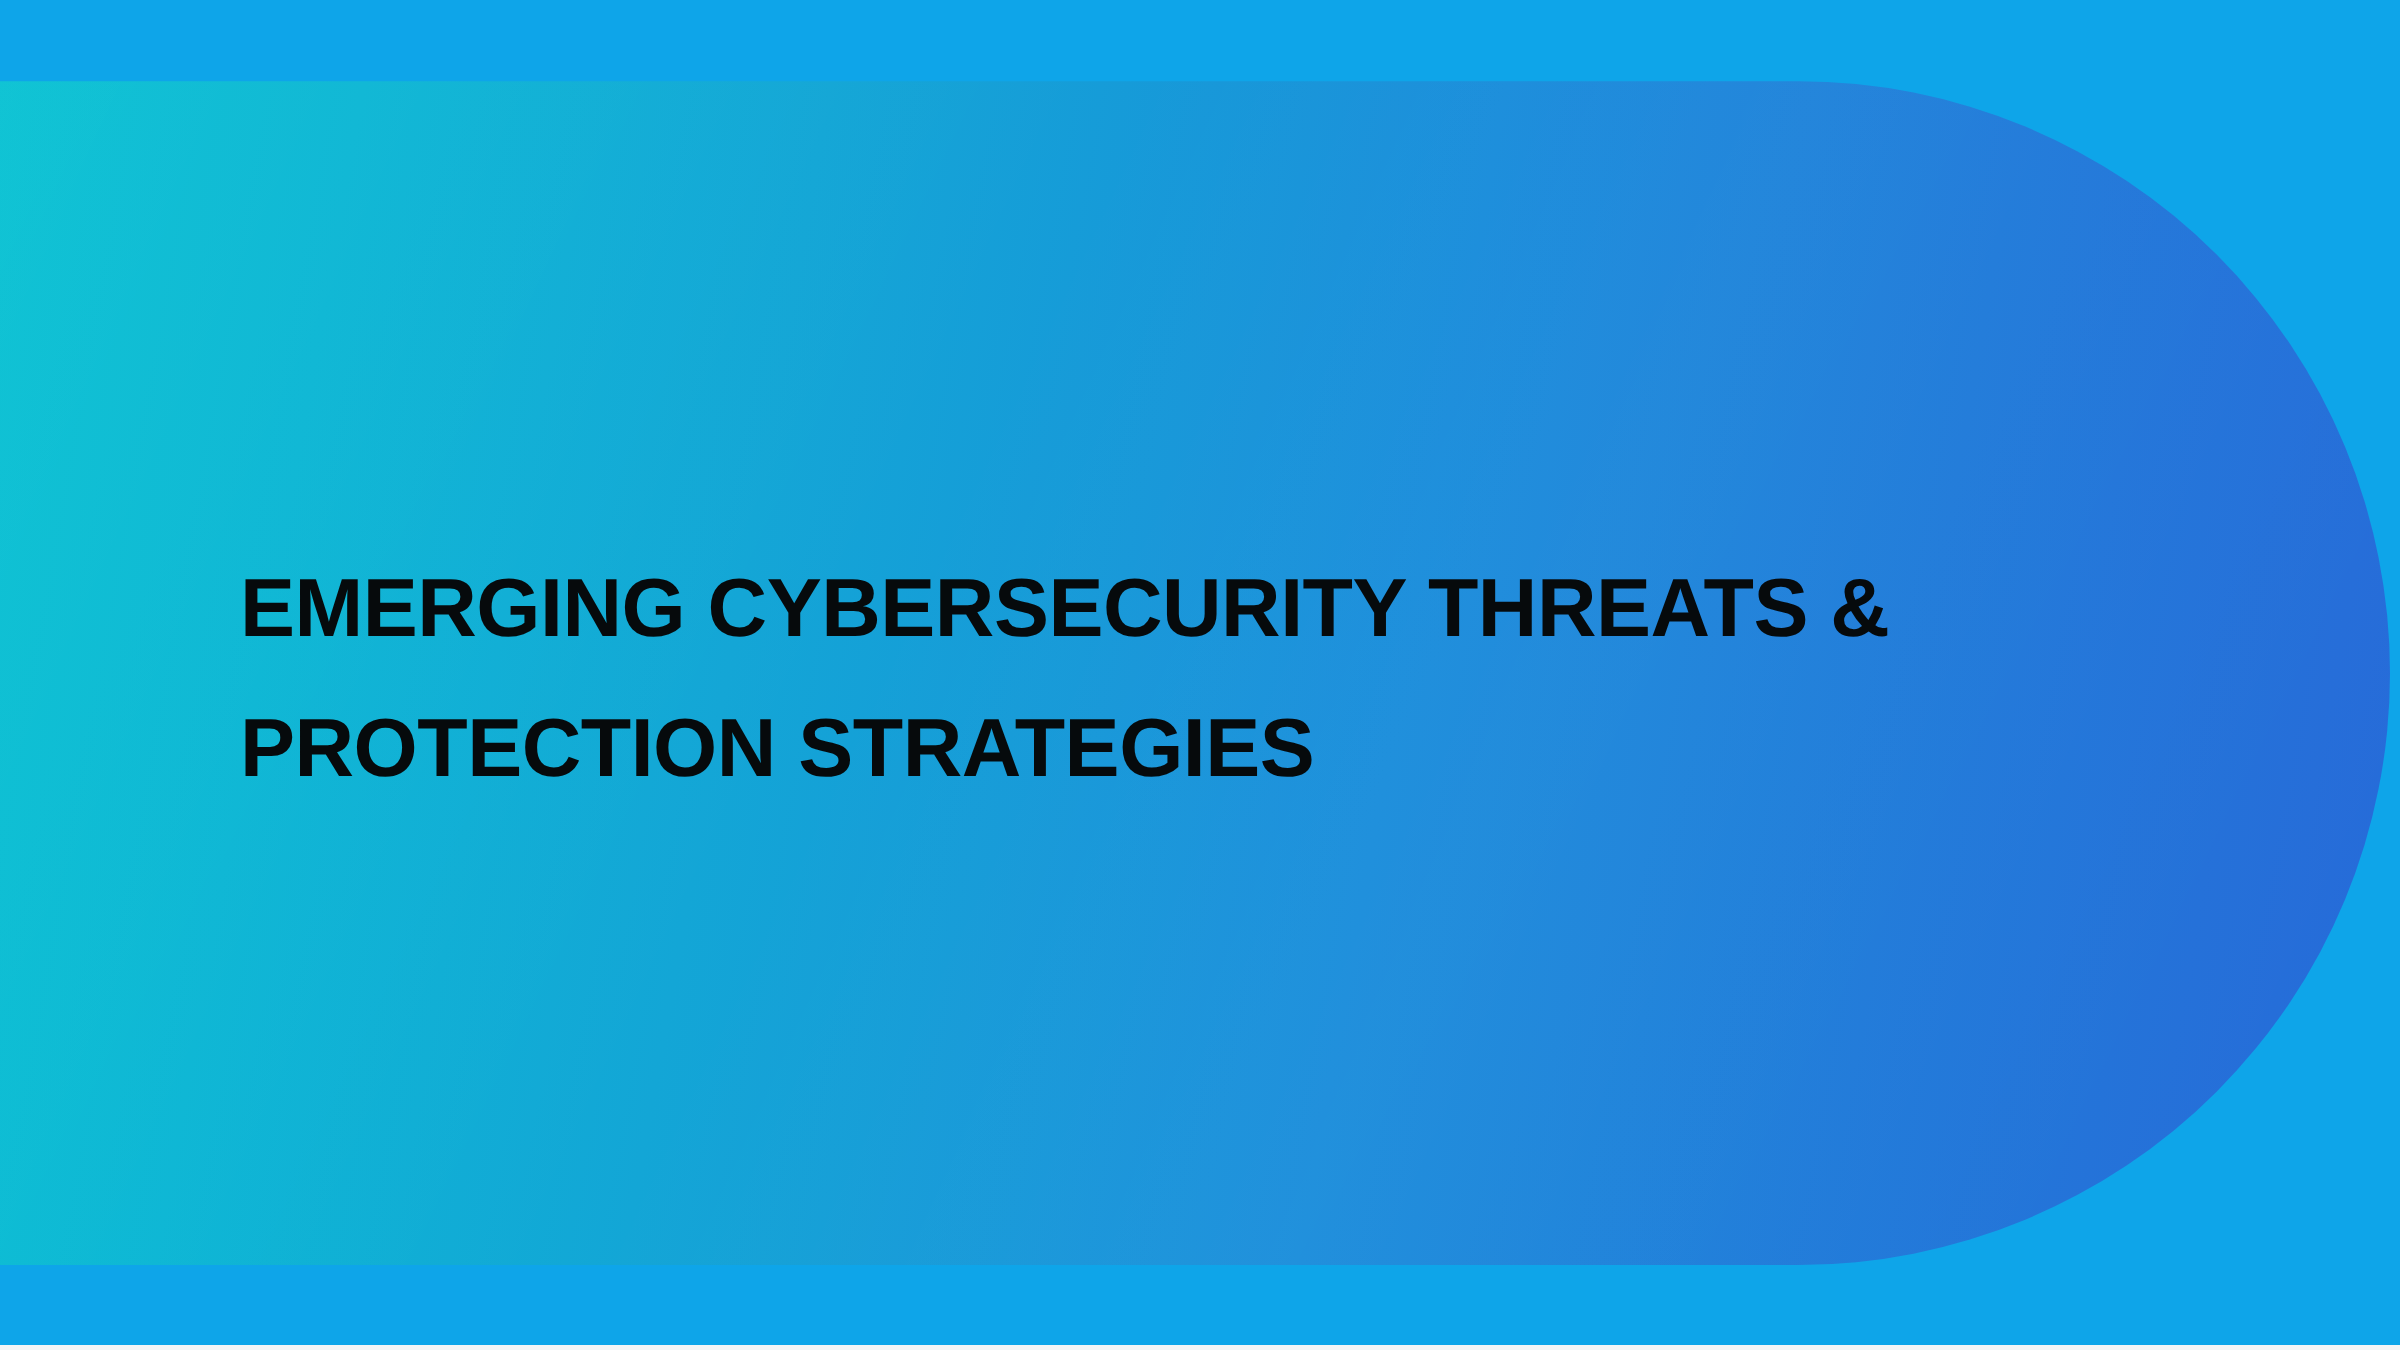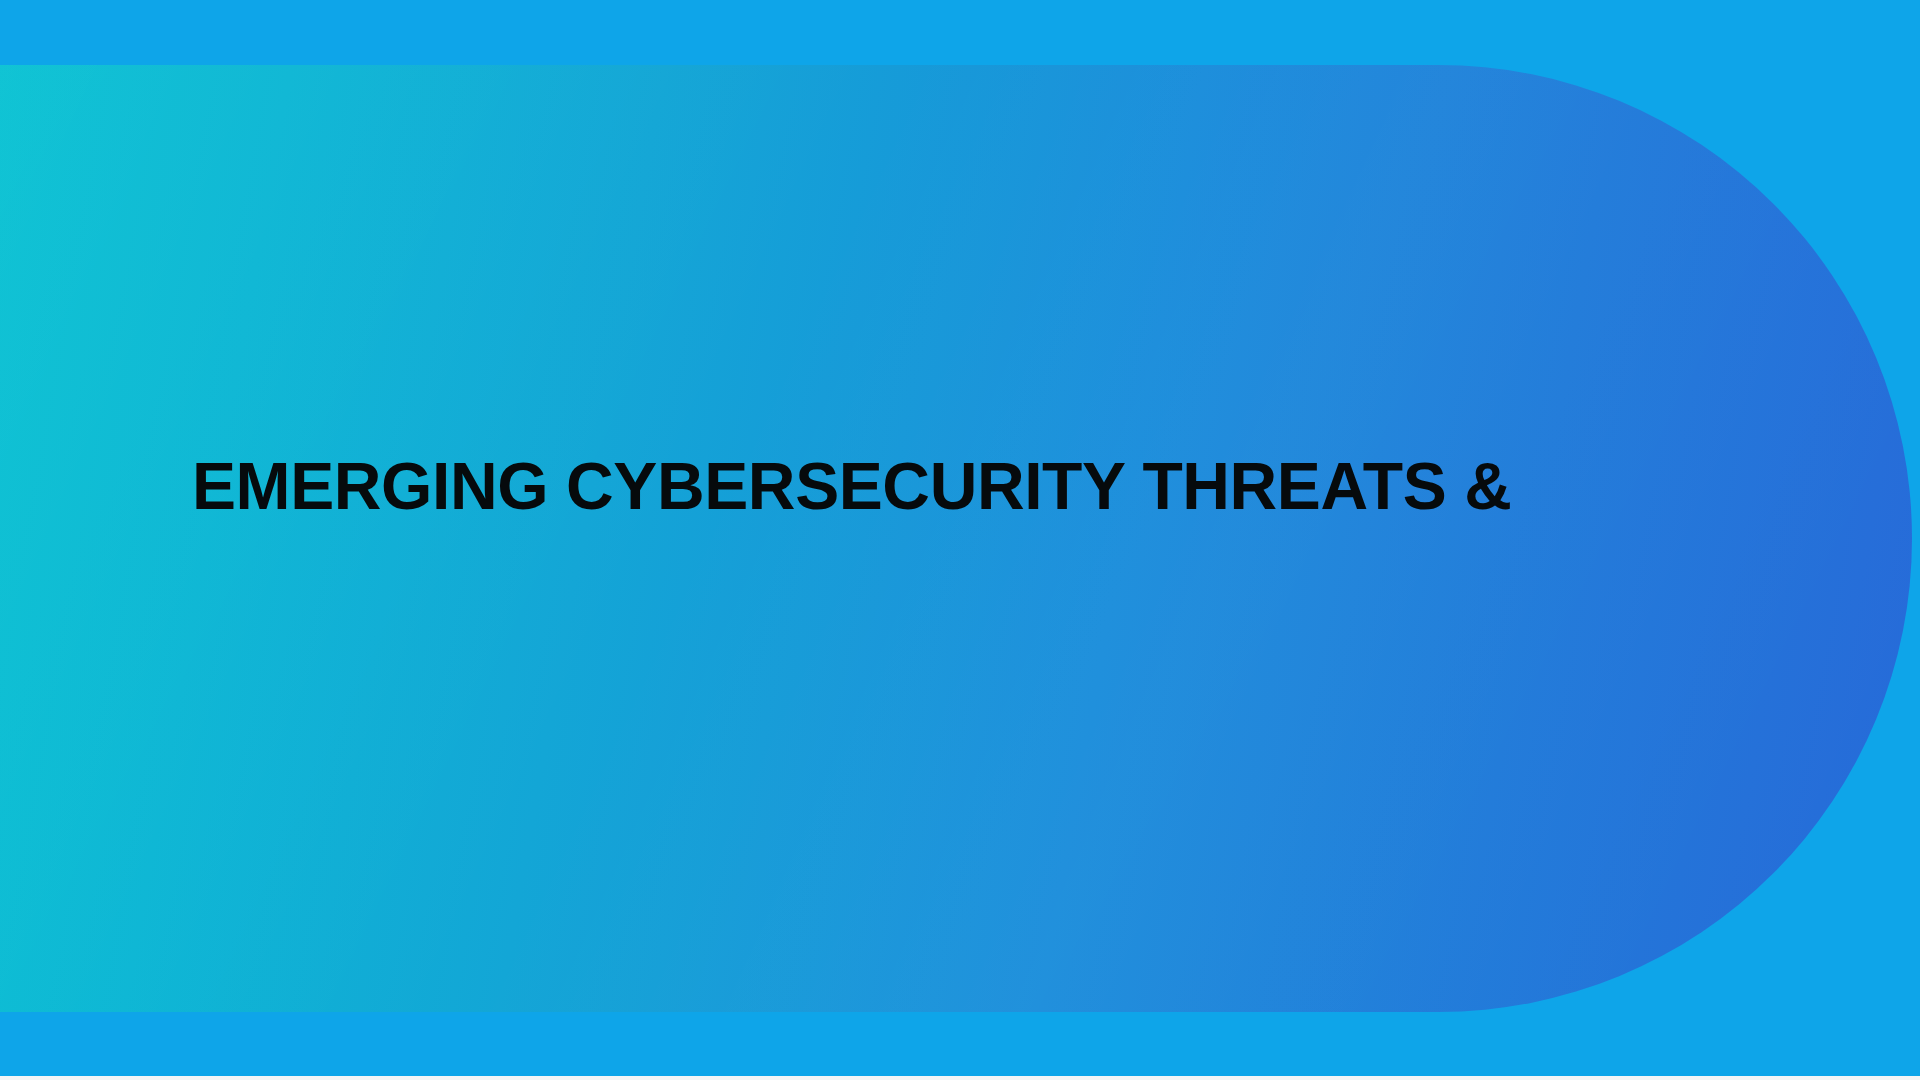--- a/index.html
+++ b/index.html
@@ -67,15 +67,16 @@
 <body>
 
 <div id="slide">
 
   <div id="banner">
     <div id="banner-sheen"></div>
   </div>
 
   <div id="title-block">
     <h1 class="title-line">EMERGING CYBERSECURITY THREATS &amp;</h1>
+    <h1 class="title-line">PROTECTION STRATEGIES</h1>
   </div>
 
 </div>
 
 </body></html>

